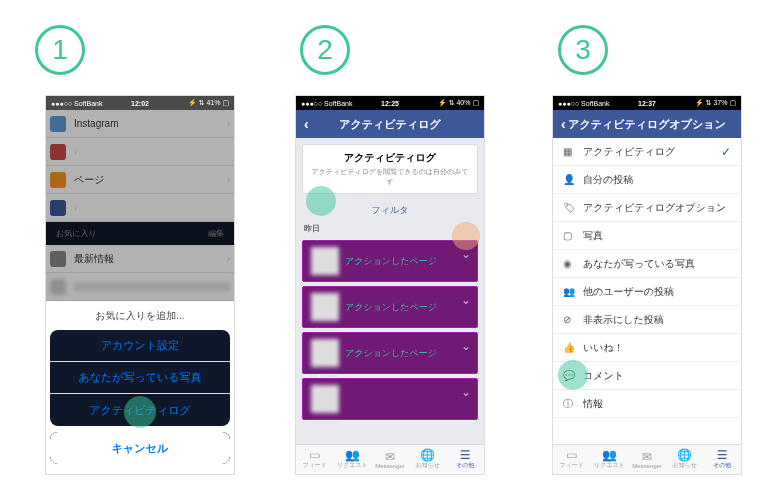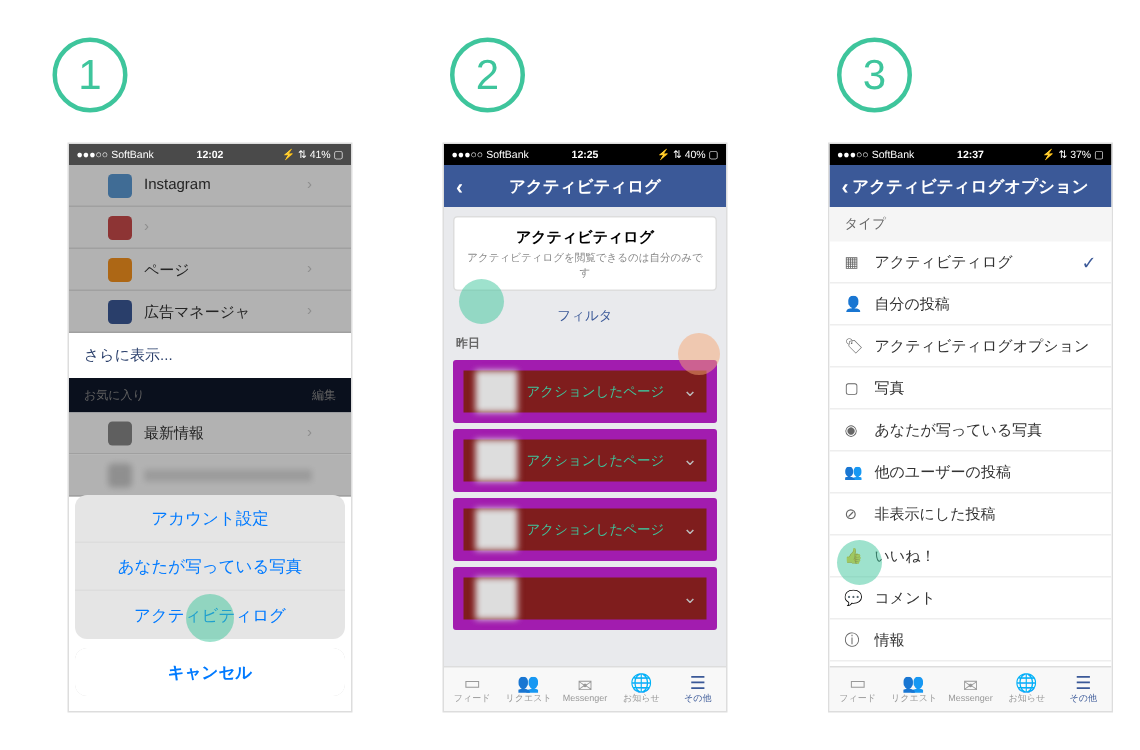--- a/index.html
+++ b/index.html
@@ -11,39 +11,39 @@
   .phone { position: absolute; width: 190px; height: 380px; background: #fff; border: 1px solid #ddd; top: 95px; overflow: hidden; font-size: 9px; }
   .phone-1 { left: 45px; }
   .phone-2 { left: 295px; }
   .phone-3 { left: 552px; }
   .status-bar { height: 14px; background: #000; color: #fff; display: flex; align-items: center; justify-content: space-between; padding: 0 5px; font-size: 7px; }
   .status-bar .center { position: absolute; left: 50%; transform: translateX(-50%); font-weight: 600; }
   .dimmed .status-bar { background: #4a4a4a; }
   .fb-header { height: 28px; background: #3b5998; color: #fff; display: flex; align-items: center; justify-content: center; font-size: 11px; font-weight: 600; position: relative; }
   .fb-header .back { position: absolute; left: 8px; font-size: 14px; }
   .dimmed .fb-header { background: #6b7a99; }
-  .list-row { height: 28px; display: flex; align-items: center; padding: 0 26px; border-bottom: 1px solid #e5e5e5; background: #fff; }
+  .list-row { height: 28px; display: flex; align-items: center; padding: 0 4px; border-bottom: 1px solid #e5e5e5; background: #fff; }
   .list-row .icon { width: 16px; height: 16px; border-radius: 3px; margin-right: 8px; flex-shrink: 0; }
   .list-row .label { flex: 1; font-size: 10px; color: #333; }
   .list-row .chev { color: #ccc; font-size: 10px; }
   .section-label { padding: 6px 10px; font-size: 8px; color: #888; background: #0f172a; display: flex; justify-content: space-between; }
   .more-link { color: #3b5998; font-size: 10px; padding: 8px 10px; }
   .dimmed .list-row, .dimmed .section-label, .dimmed .more-link { filter: brightness(0.7); }
   .action-sheet { position: absolute; bottom: 0; left: 0; right: 0; padding: 4px; }
-  .action-sheet .group { background: #e5e5e5; border-radius: 8px; margin-bottom: 6px; overflow: hidden; }
+  .action-sheet .group { background: #0f172a; border-radius: 8px; margin-bottom: 6px; overflow: hidden; }
   .action-sheet .item { height: 32px; display: flex; align-items: center; justify-content: center; font-size: 11px; color: #007aff; border-bottom: 1px solid #ddd; position: relative; }
   .action-sheet .item:last-child { border-bottom: none; }
   .action-sheet .cancel { background: #fff; border-radius: 8px; font-weight: 600; }
   .p2-body { background: #e9eaed; height: calc(100% - 14px - 28px - 30px); overflow: hidden; }
   .p2-card { background: #fff; margin: 6px; border-radius: 3px; padding: 6px; text-align: center; border: 1px solid #ddd; }
   .p2-card .title { font-size: 10px; font-weight: 600; }
   .p2-card .sub { font-size: 7px; color: #888; margin-top: 2px; }
   .filter-btn { color: #3b5998; font-size: 9px; padding: 4px 8px; position: relative; text-align: center; }
   .day-label { font-size: 8px; color: #666; padding: 2px 8px; font-weight: bold; }
-  .activity-item { background: #7f1d1d; margin: 4px 6px; height: 42px; border: 7px solid #a21caf; border-radius: 2px; position: relative; display: flex; align-items: center; padding: 0 8px; }
+  .activity-item { background: #701a75; margin: 4px 6px; height: 42px; border: 1px solid #a21caf; border-radius: 2px; position: relative; display: flex; align-items: center; padding: 0 8px; }
   .activity-item .blur-thumb { width: 28px; height: 28px; background: #ddd; margin-right: 6px; filter: blur(2px); }
   .activity-item .action-text { color: #3ec59c; font-size: 9px; font-weight: 500; }
   .activity-item .more-dot { position: absolute; right: 6px; top: 6px; color: #bbb; font-size: 12px; }
   .tab-bar { position: absolute; bottom: 0; left: 0; right: 0; height: 30px; background: #f8f8f8; border-top: 1px solid #ddd; display: flex; }
   .tab { flex: 1; display: flex; flex-direction: column; align-items: center; justify-content: center; font-size: 6px; color: #999; }
   .tab.active { color: #3b5998; }
   .tab .ticon { font-size: 12px; line-height: 1; }
   .p3-body { background: #fff; height: calc(100% - 14px - 28px - 30px); overflow: hidden; }
   .p3-section { background: #f5f5f5; padding: 5px 10px; font-size: 9px; color: #666; }
   .p3-row { height: 28px; display: flex; align-items: center; padding: 0 10px; border-bottom: 1px solid #eee; font-size: 10px; color: #333; position: relative; }
@@ -81,25 +81,23 @@
         <div class="icon" style="background:#c94b4b"></div>
         <span class="chev">›</span>
       </div>
       <div class="list-row">
         <div class="icon" style="background:#f7931e"></div>
         <span class="label">ページ</span>
         <span class="chev">›</span>
       </div>
       <div class="list-row">
         <div class="icon" style="background:#3b5998"></div>
-        <span class="label">広告マネージャ</span>
-        <span class="chev">›</span>
-      </div>
-    </div>
-  <div class="more-link">さらに表示...</div>
+        <span class="chev">›</span>
+      </div>
+    </div>
   <div class="section-label">
     <span>お気に入り</span>
       <span>編集</span>
   </div>
   <div id="p1-fav">
       <div class="list-row">
         <div class="icon" style="background:#888"></div>
         <span class="label">最新情報</span>
         <span class="chev">›</span>
       </div>
@@ -192,21 +190,20 @@
   <div class="status-bar">
     <span><span>●●●○○</span> <span>SoftBank</span></span>
     <span class="center">12:37</span>
     <span><span>⚡ ⇅</span> <span>37%</span> ▢</span>
   </div>
   <div class="fb-header">
     <span class="back">‹</span>
     <span>アクティビティログオプション</span>
   </div>
   <div class="p3-body">
-    <div class="p3-section">タイプ</div>
     <div id="p3-rows">
         <div class="p3-row">
           <span class="ricon">▦</span>
           <span>アクティビティログ</span>
           <span class="check">✓</span>
         </div>
         <div class="p3-row">
           <span class="ricon">👤</span>
           <span>自分の投稿</span>
         </div>

